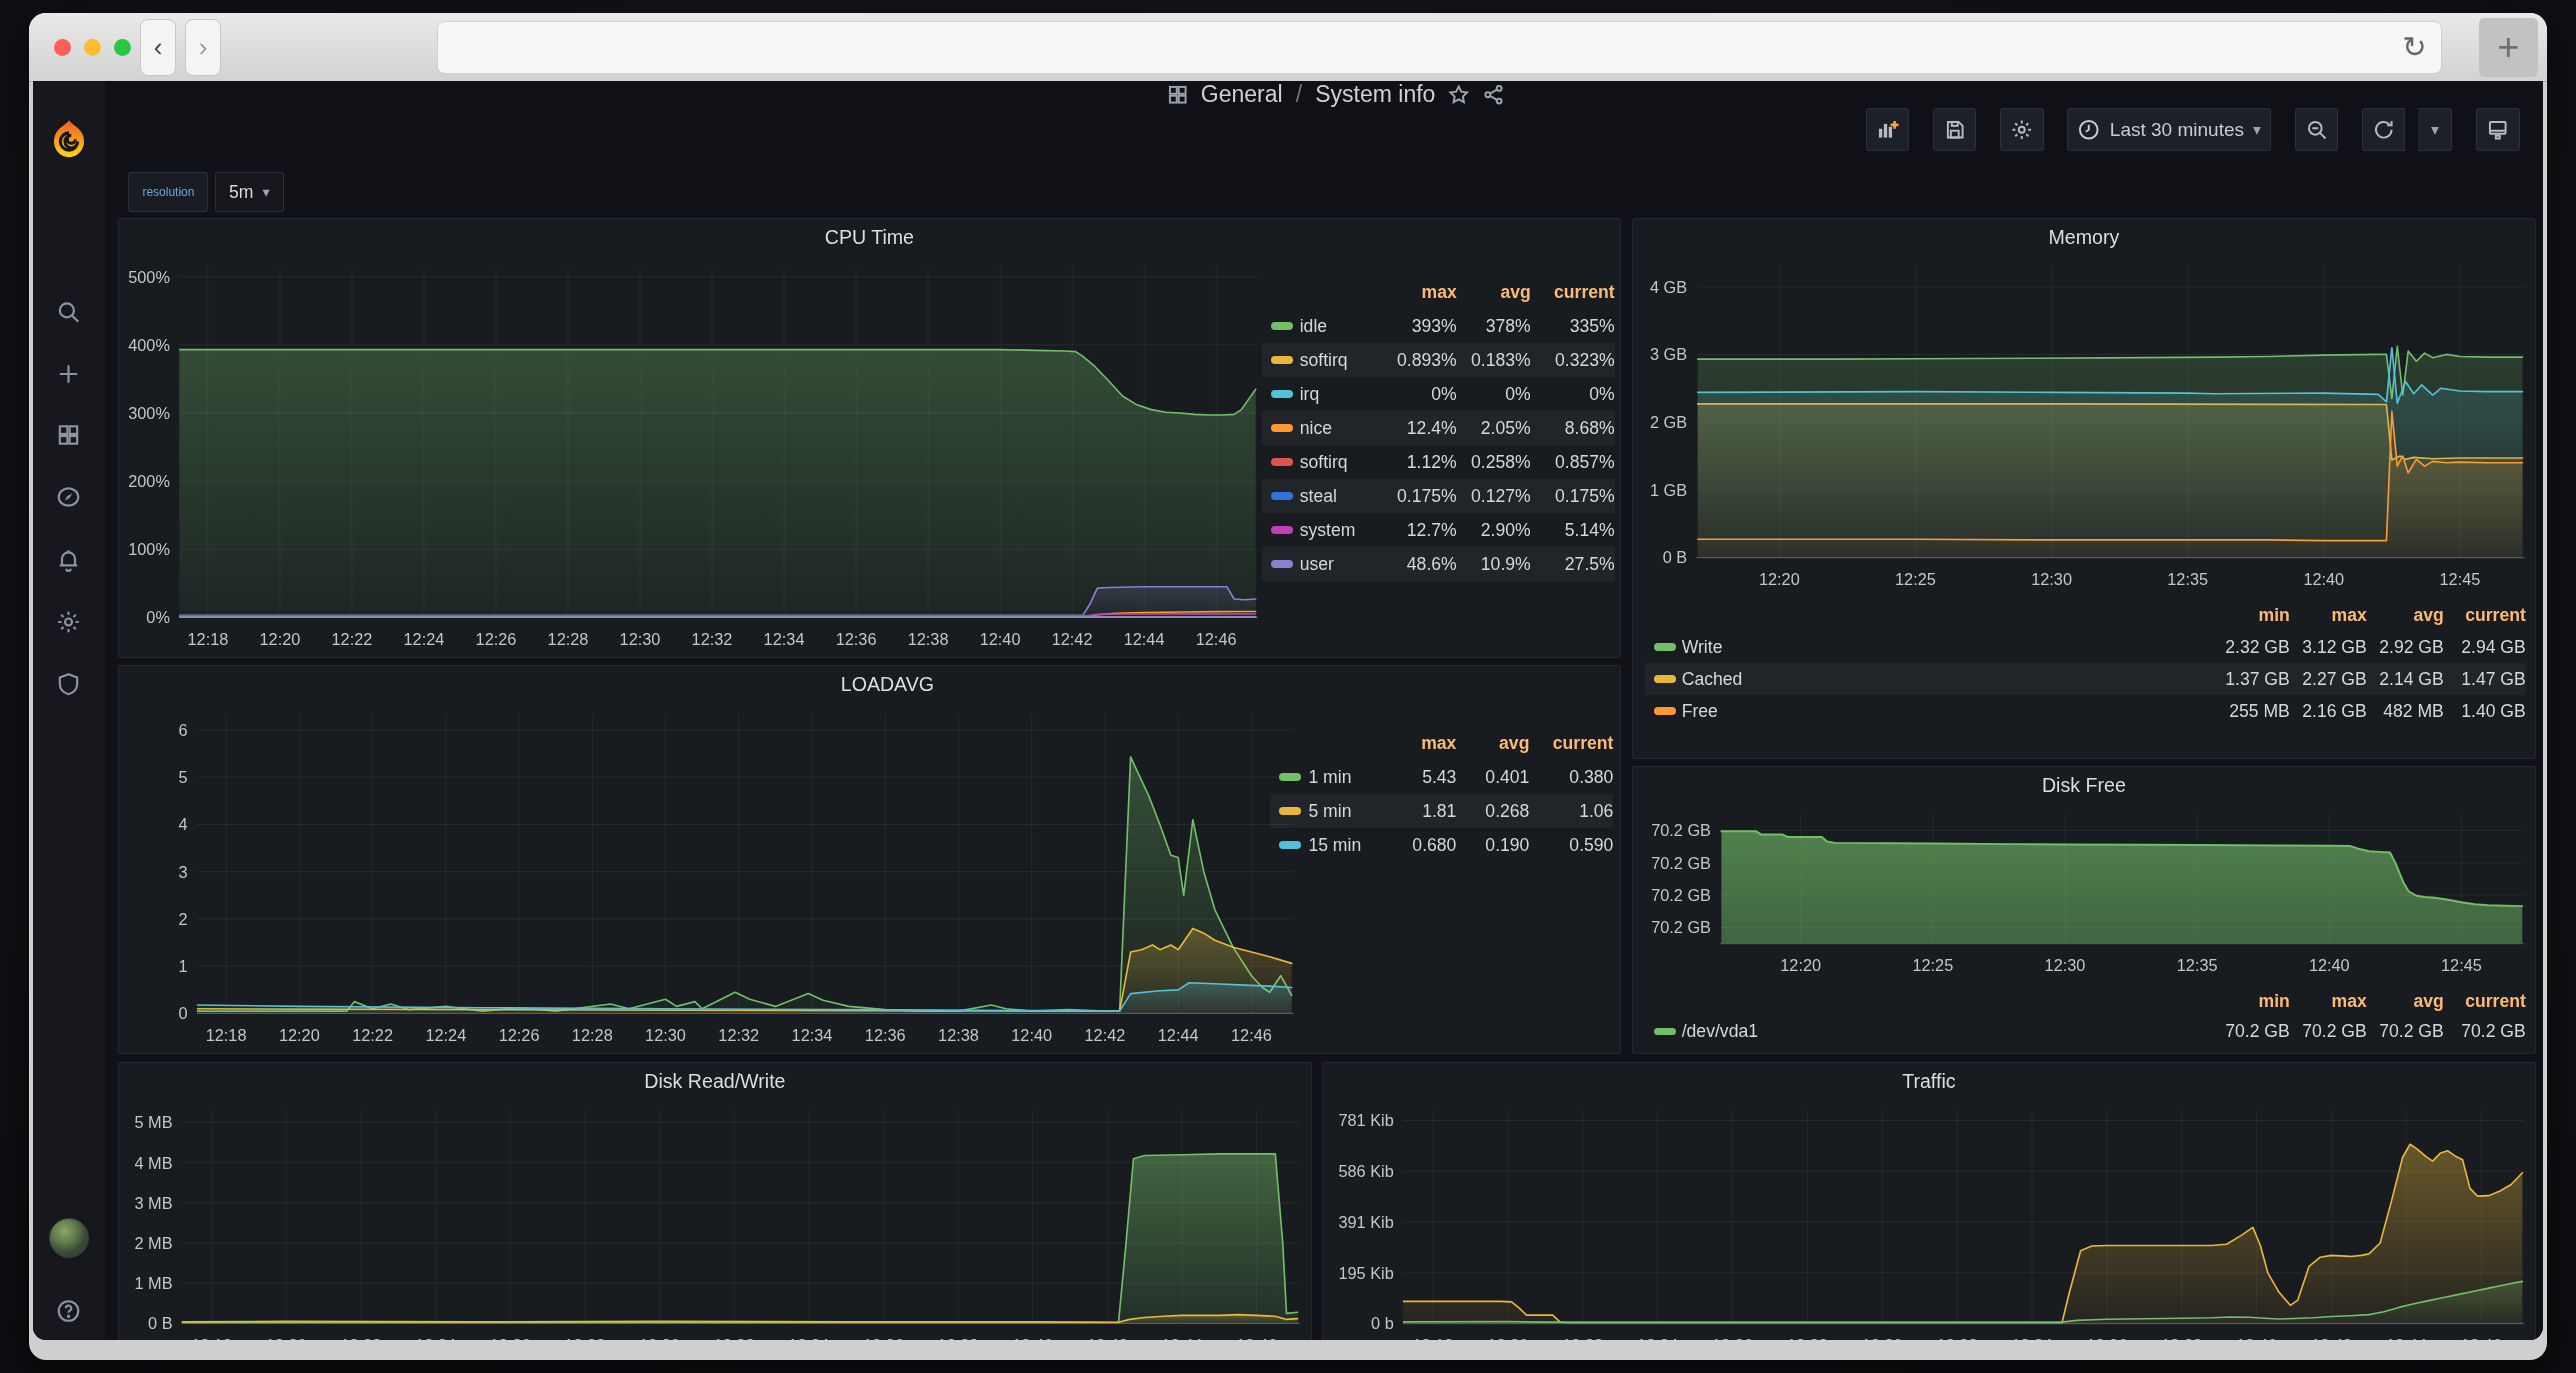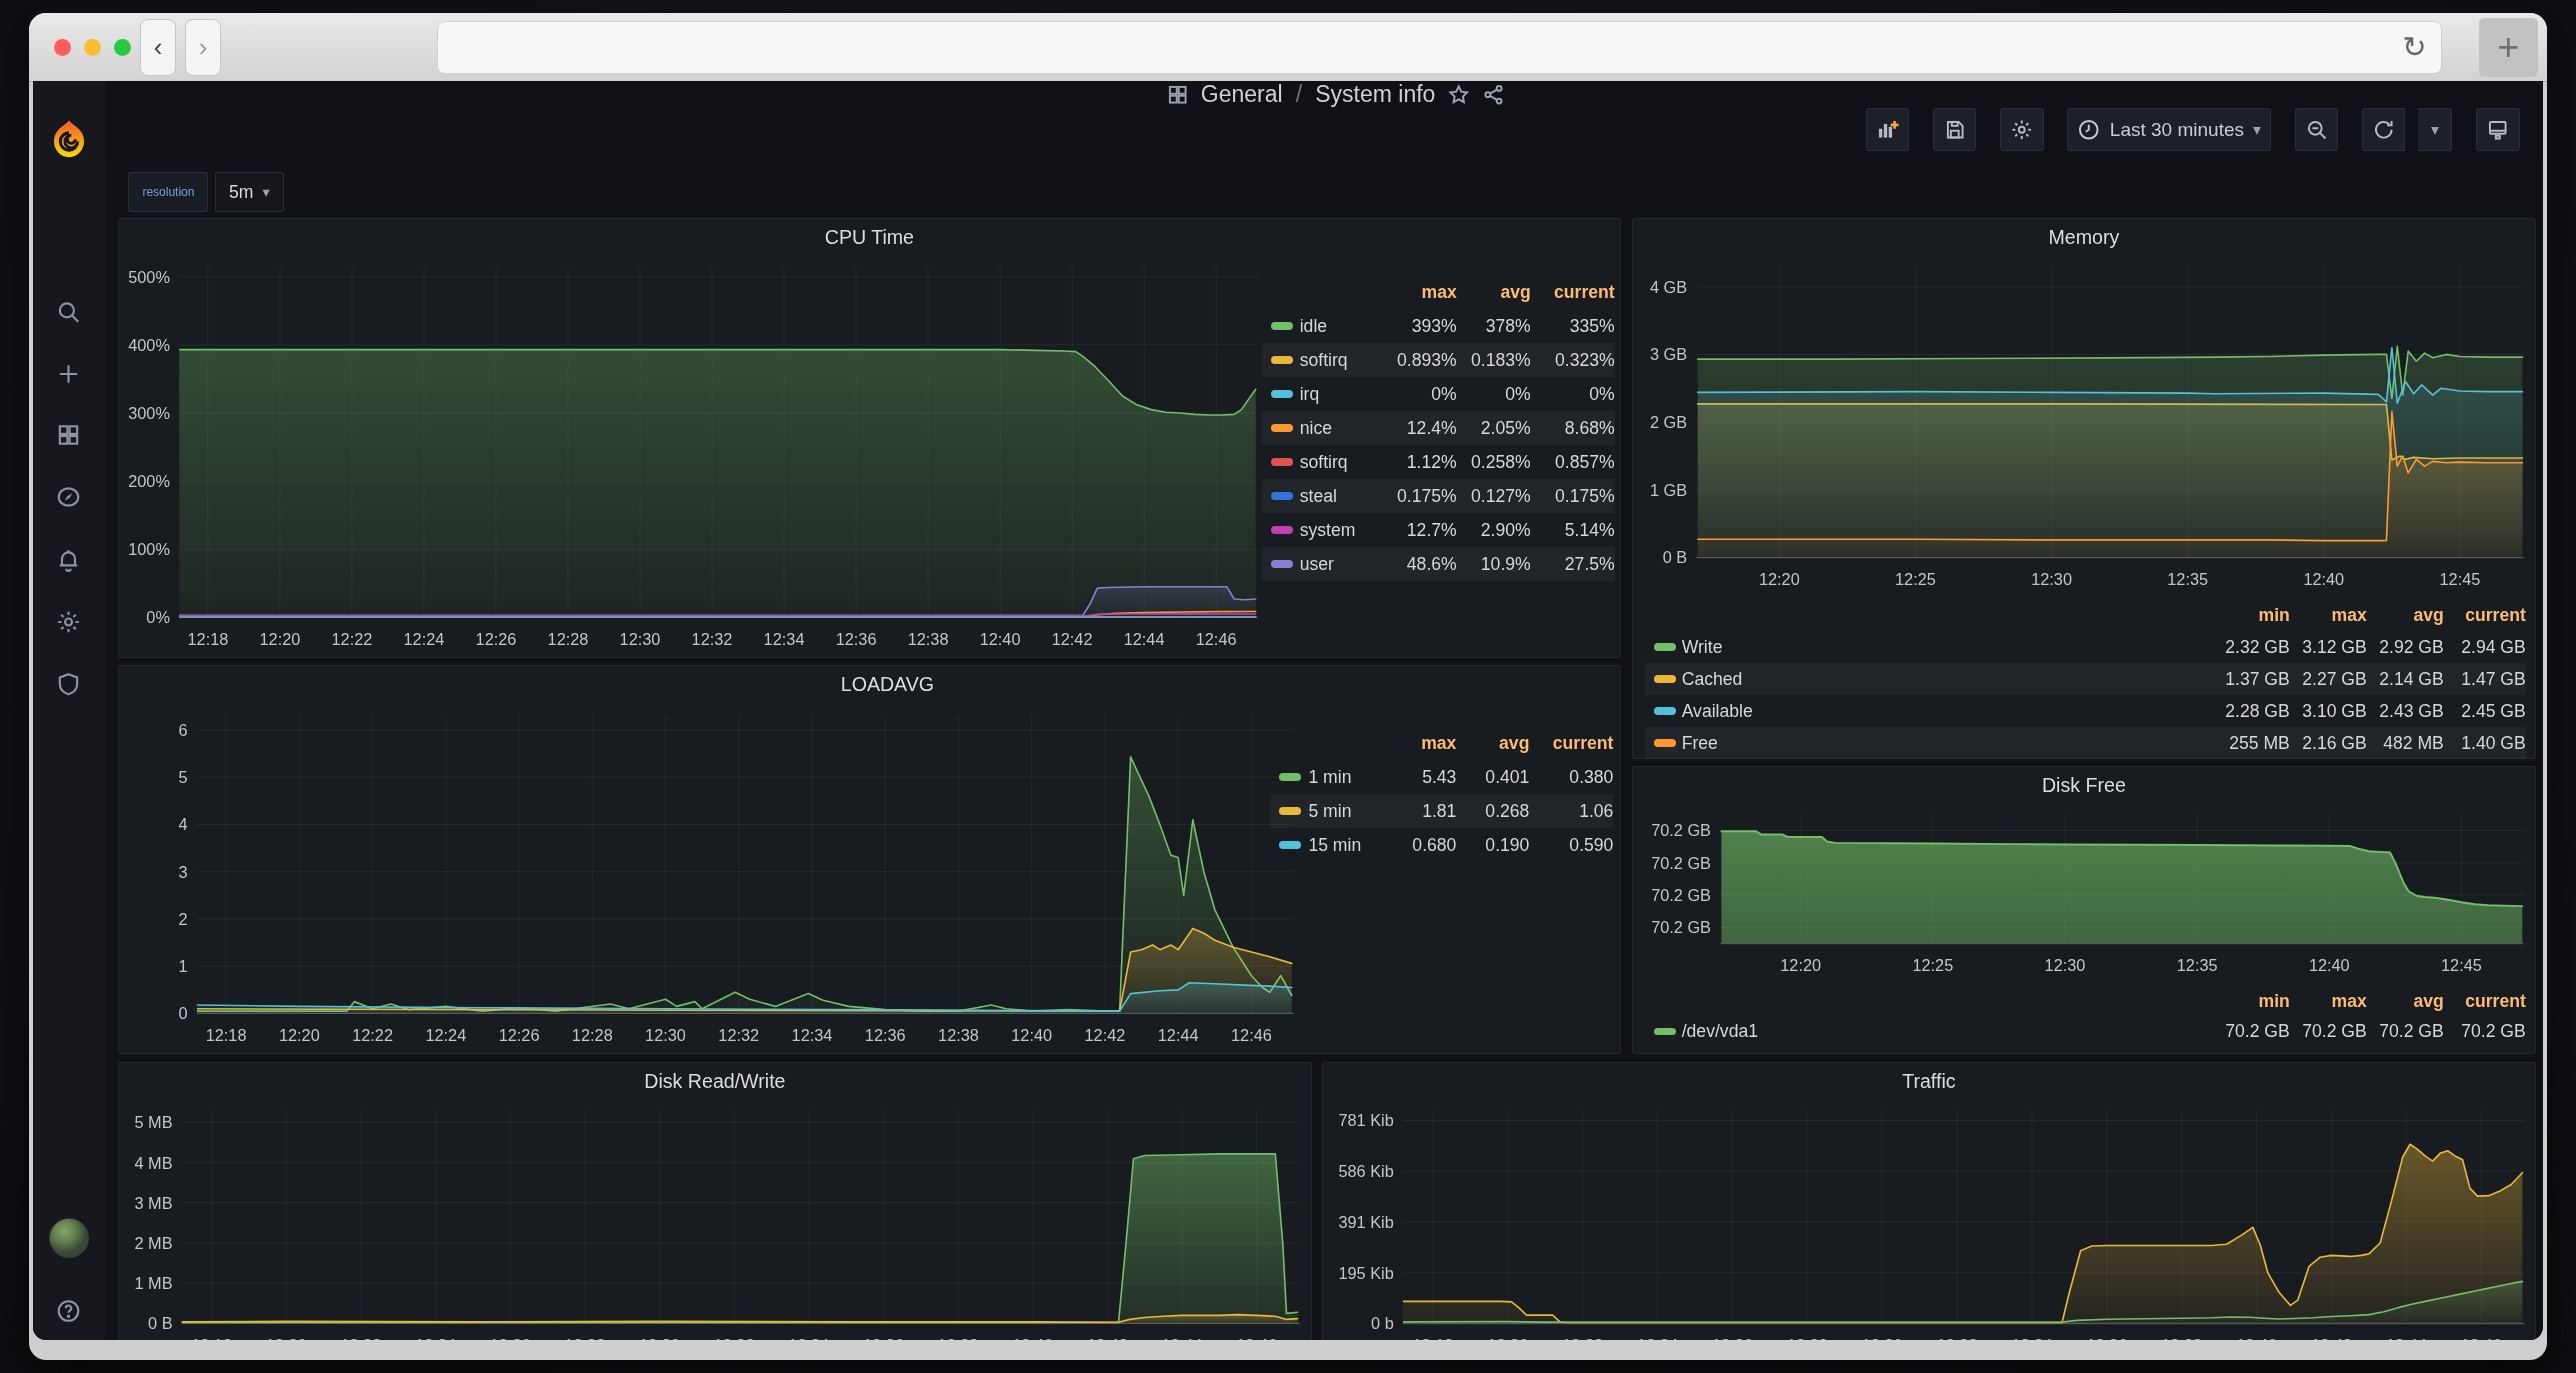--- a/index.html
+++ b/index.html
@@ -457,28 +457,20 @@
                 </div>
             <div class="lrow mem-cols" style="height:32px;">
                   <span class="sw" style="background: rgb(234, 184, 57);"></span>
                   <span>Cached</span>
                   <span class="lv">1.37 GB</span>
                   <span class="lv">2.27 GB</span>
                   <span class="lv">2.14 GB</span>
                   <span class="lv">1.47 GB</span>
                 </div>
             <div class="lrow mem-cols" style="height:32px;">
-                  <span class="sw" style="background: rgb(83, 193, 218);"></span>
-                  <span>Available</span>
-                  <span class="lv">2.28 GB</span>
-                  <span class="lv">3.10 GB</span>
-                  <span class="lv">2.43 GB</span>
-                  <span class="lv">2.45 GB</span>
-                </div>
-            <div class="lrow mem-cols" style="height:32px;">
                   <span class="sw" style="background: rgb(255, 152, 48);"></span>
                   <span>Free</span>
                   <span class="lv">255 MB</span>
                   <span class="lv">2.16 GB</span>
                   <span class="lv">482 MB</span>
                   <span class="lv">1.40 GB</span>
                 </div>
           </div>
         </div>
       </div>

